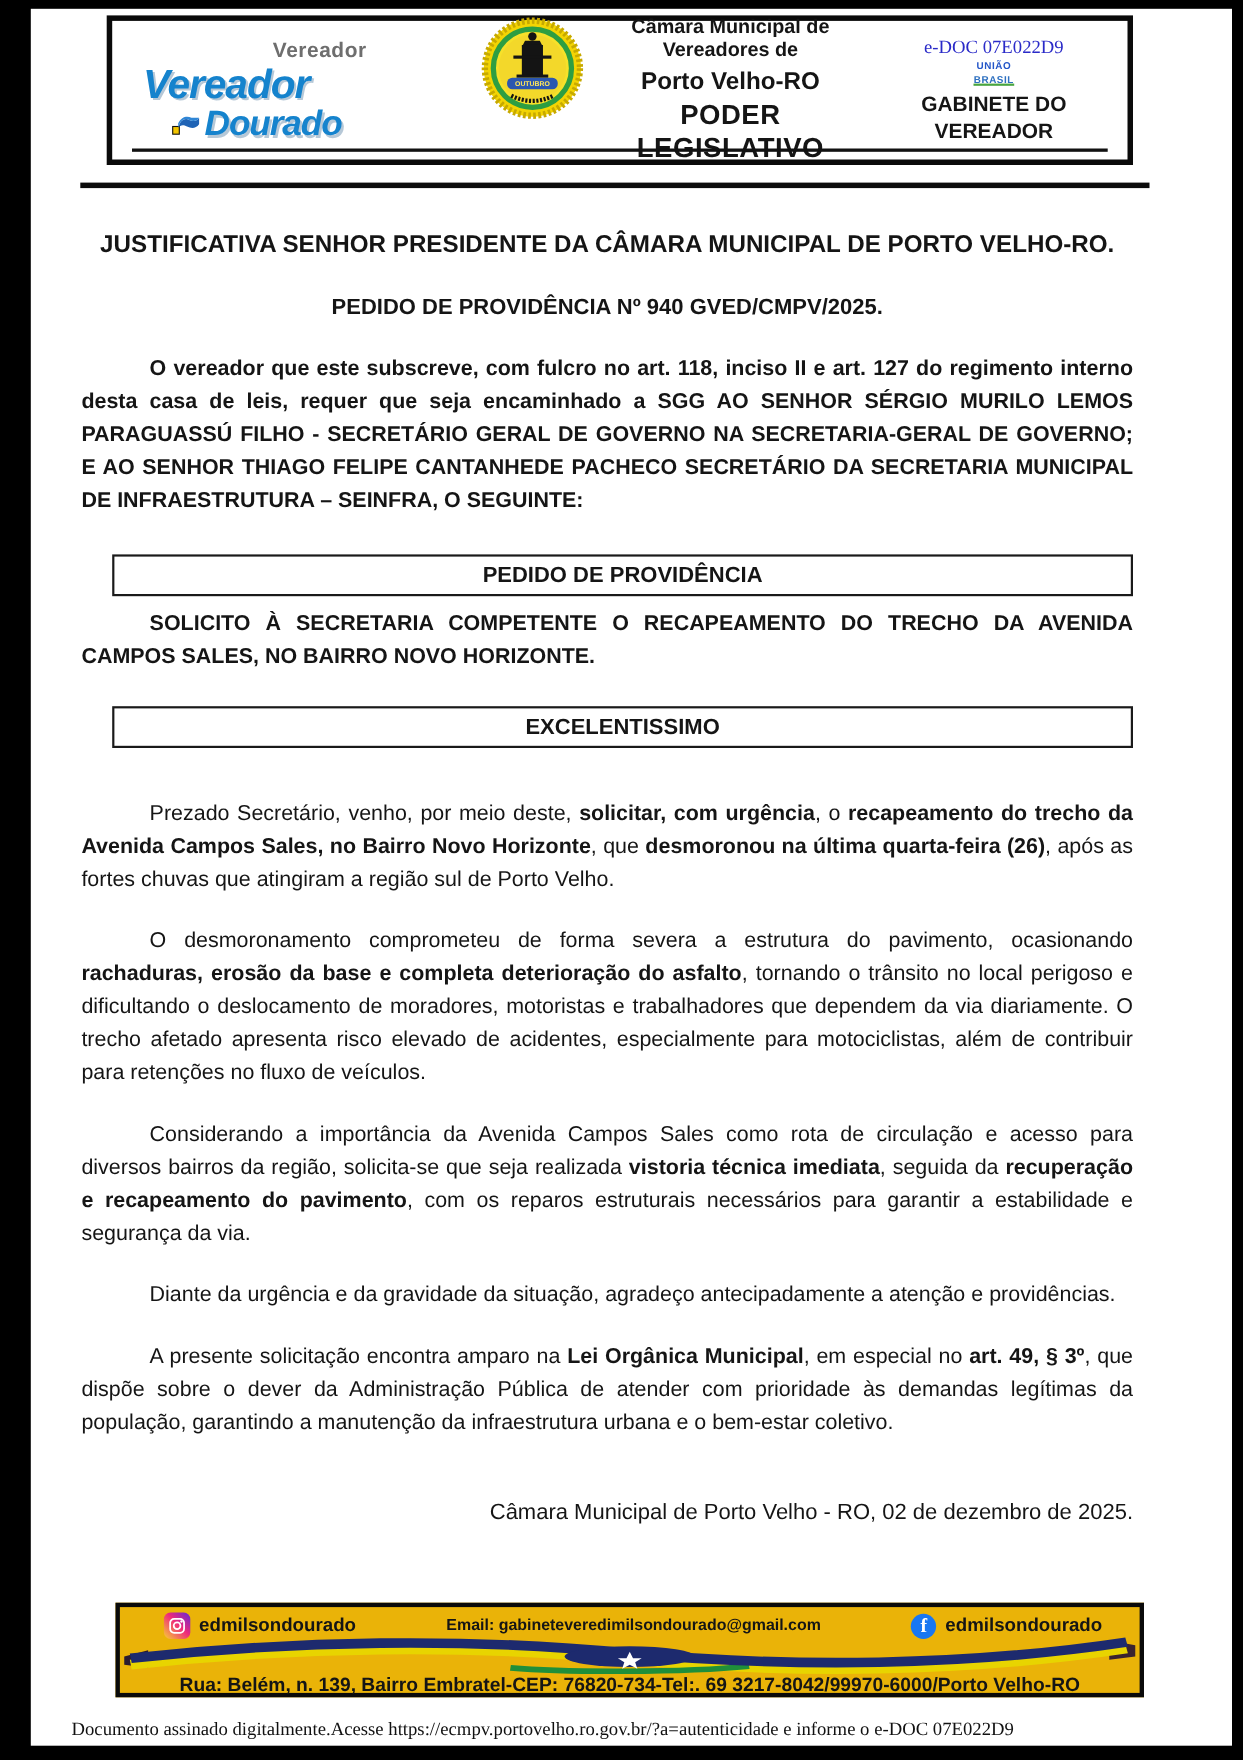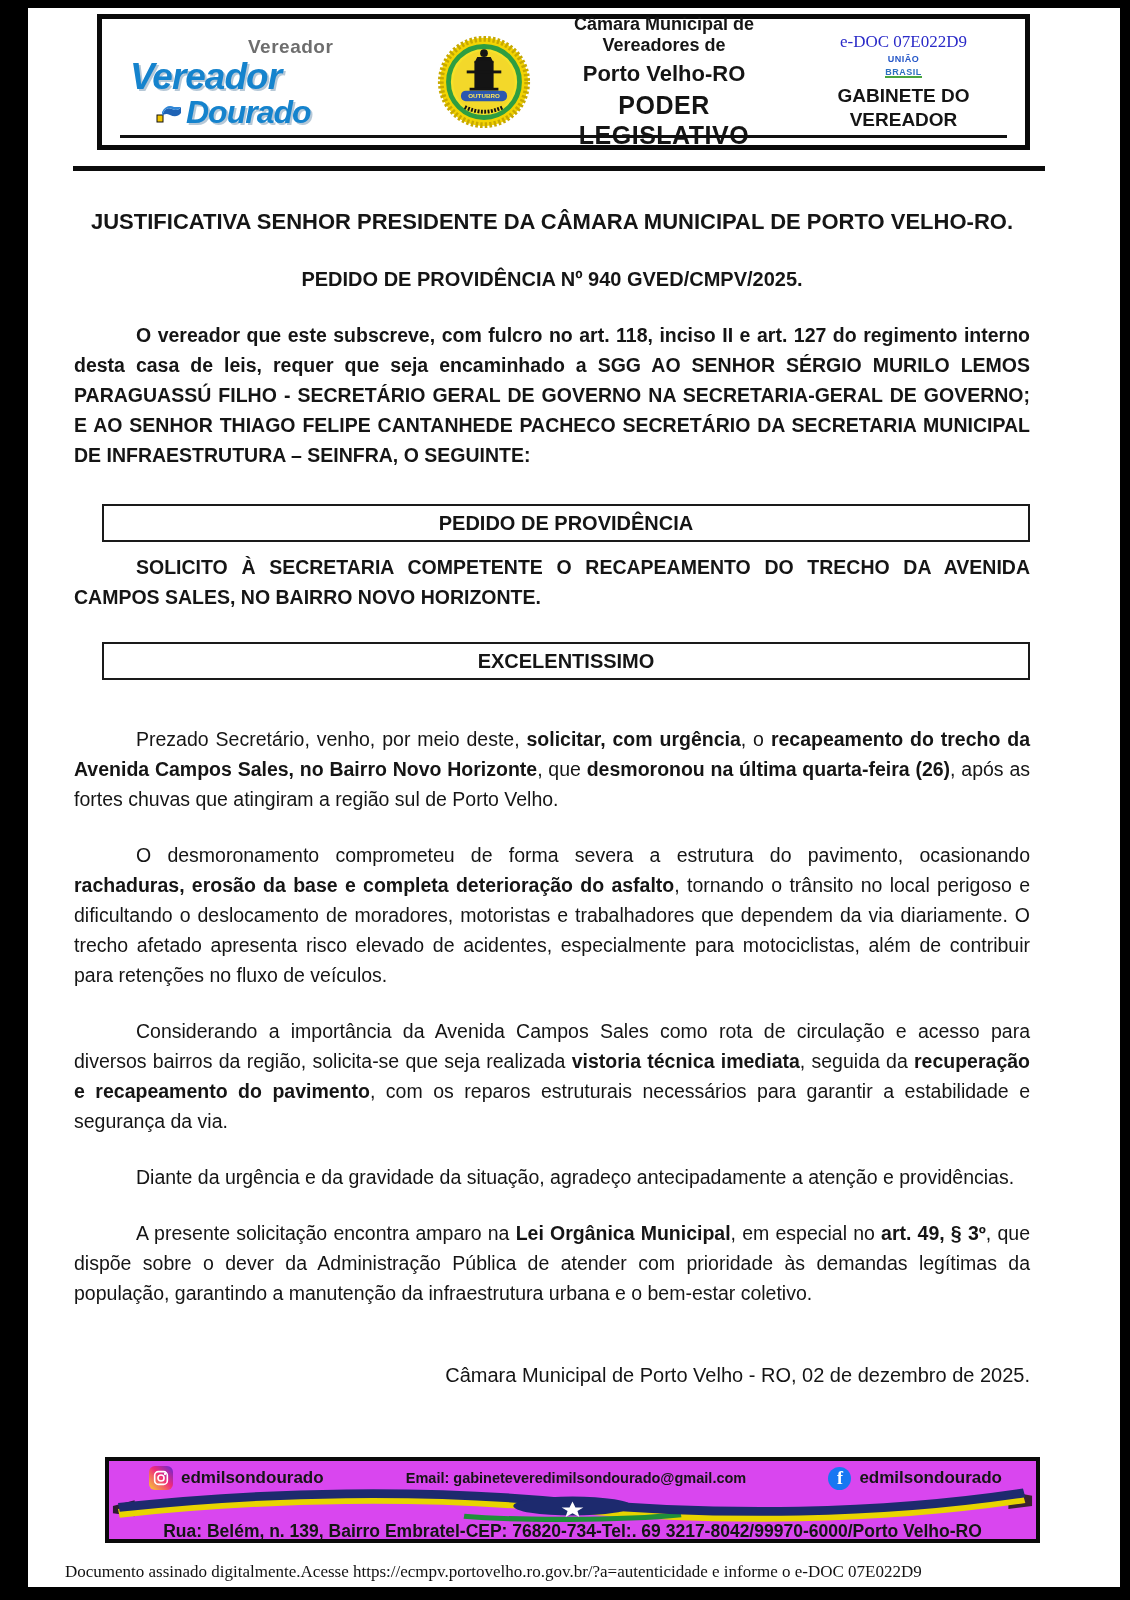--- a/index.html
+++ b/index.html
@@ -24,21 +24,21 @@
   .logo-vereador{color:#6e6e6e;font-weight:bold;font-size:19px;letter-spacing:.5px;margin-left:118px;}
   .logo-name1{
     font-size:37px;font-weight:bold;font-style:italic;color:#1583cd;
     text-shadow:2px 2px 0 rgba(12,74,122,.30);margin-top:2px;letter-spacing:-1px;
   }
   .logo-line2{display:flex;align-items:center;margin-top:1px;margin-left:26px;}
   .logo-name2{
     font-size:32px;font-weight:bold;font-style:italic;color:#1583cd;
     text-shadow:2px 2px 0 rgba(12,74,122,.30);letter-spacing:-1px;margin-left:4px;
   }
-  .center-block{display:flex;align-items:center;flex:1;}
+  .center-block{display:flex;flex:1;}
   .seal{width:96px;height:96px;flex:0 0 96px;margin-left:6px;}
   .org-text{flex:1;text-align:center;font-weight:bold;line-height:1.2;}
   .org-l1{font-size:18px;}
   .org-l2{font-size:22px;margin-top:4px;}
   .org-l3{font-size:25px;margin-top:3px;letter-spacing:.5px;}
   .right-block{width:215px;text-align:center;padding-right:14px;}
   .edoc{font-family:"Liberation Serif",serif;color:#2a2ac8;font-size:17px;}
   .party{line-height:.9;margin:3px 0 6px;}
   .party span{display:block;font-size:9px;font-weight:bold;color:#2456c8;letter-spacing:.5px;}
   .party .p2{color:#2e70c0;border-bottom:2px solid #49a53f;display:inline-block;}
@@ -57,21 +57,21 @@
   .section-box{
     border:2px solid #1a1a1a;text-align:center;font-weight:bold;font-size:20px;
     padding:2px 0;margin-top:30px;text-indent:0;margin-left:28px;
   }
   .section-box.first{margin-top:34px;}
   .request{margin-top:10px;}
   .date-line{margin-top:52px;text-align:right;font-size:20px;text-indent:0;}
   
   .footer-box{
     position:absolute;left:77px;bottom:44px;width:935px;height:86px;
-    border:4px solid #0a0a0a;box-sizing:border-box;background:#d946ef;
+    border:4px solid #0a0a0a;box-sizing:border-box;background:#eab308;
   }
   .footer-row{
     display:flex;justify-content:space-between;align-items:center;
     padding:5px 34px 0 40px;font-weight:bold;font-size:17px;
   }
   .chip{display:flex;align-items:center;gap:8px;}
   .ig-icon{
     width:24px;height:24px;border-radius:6px;flex:0 0 24px;
     background:linear-gradient(45deg,#f9ce34,#ee2a7b 55%,#6228d7);
     display:flex;align-items:center;justify-content:center;

